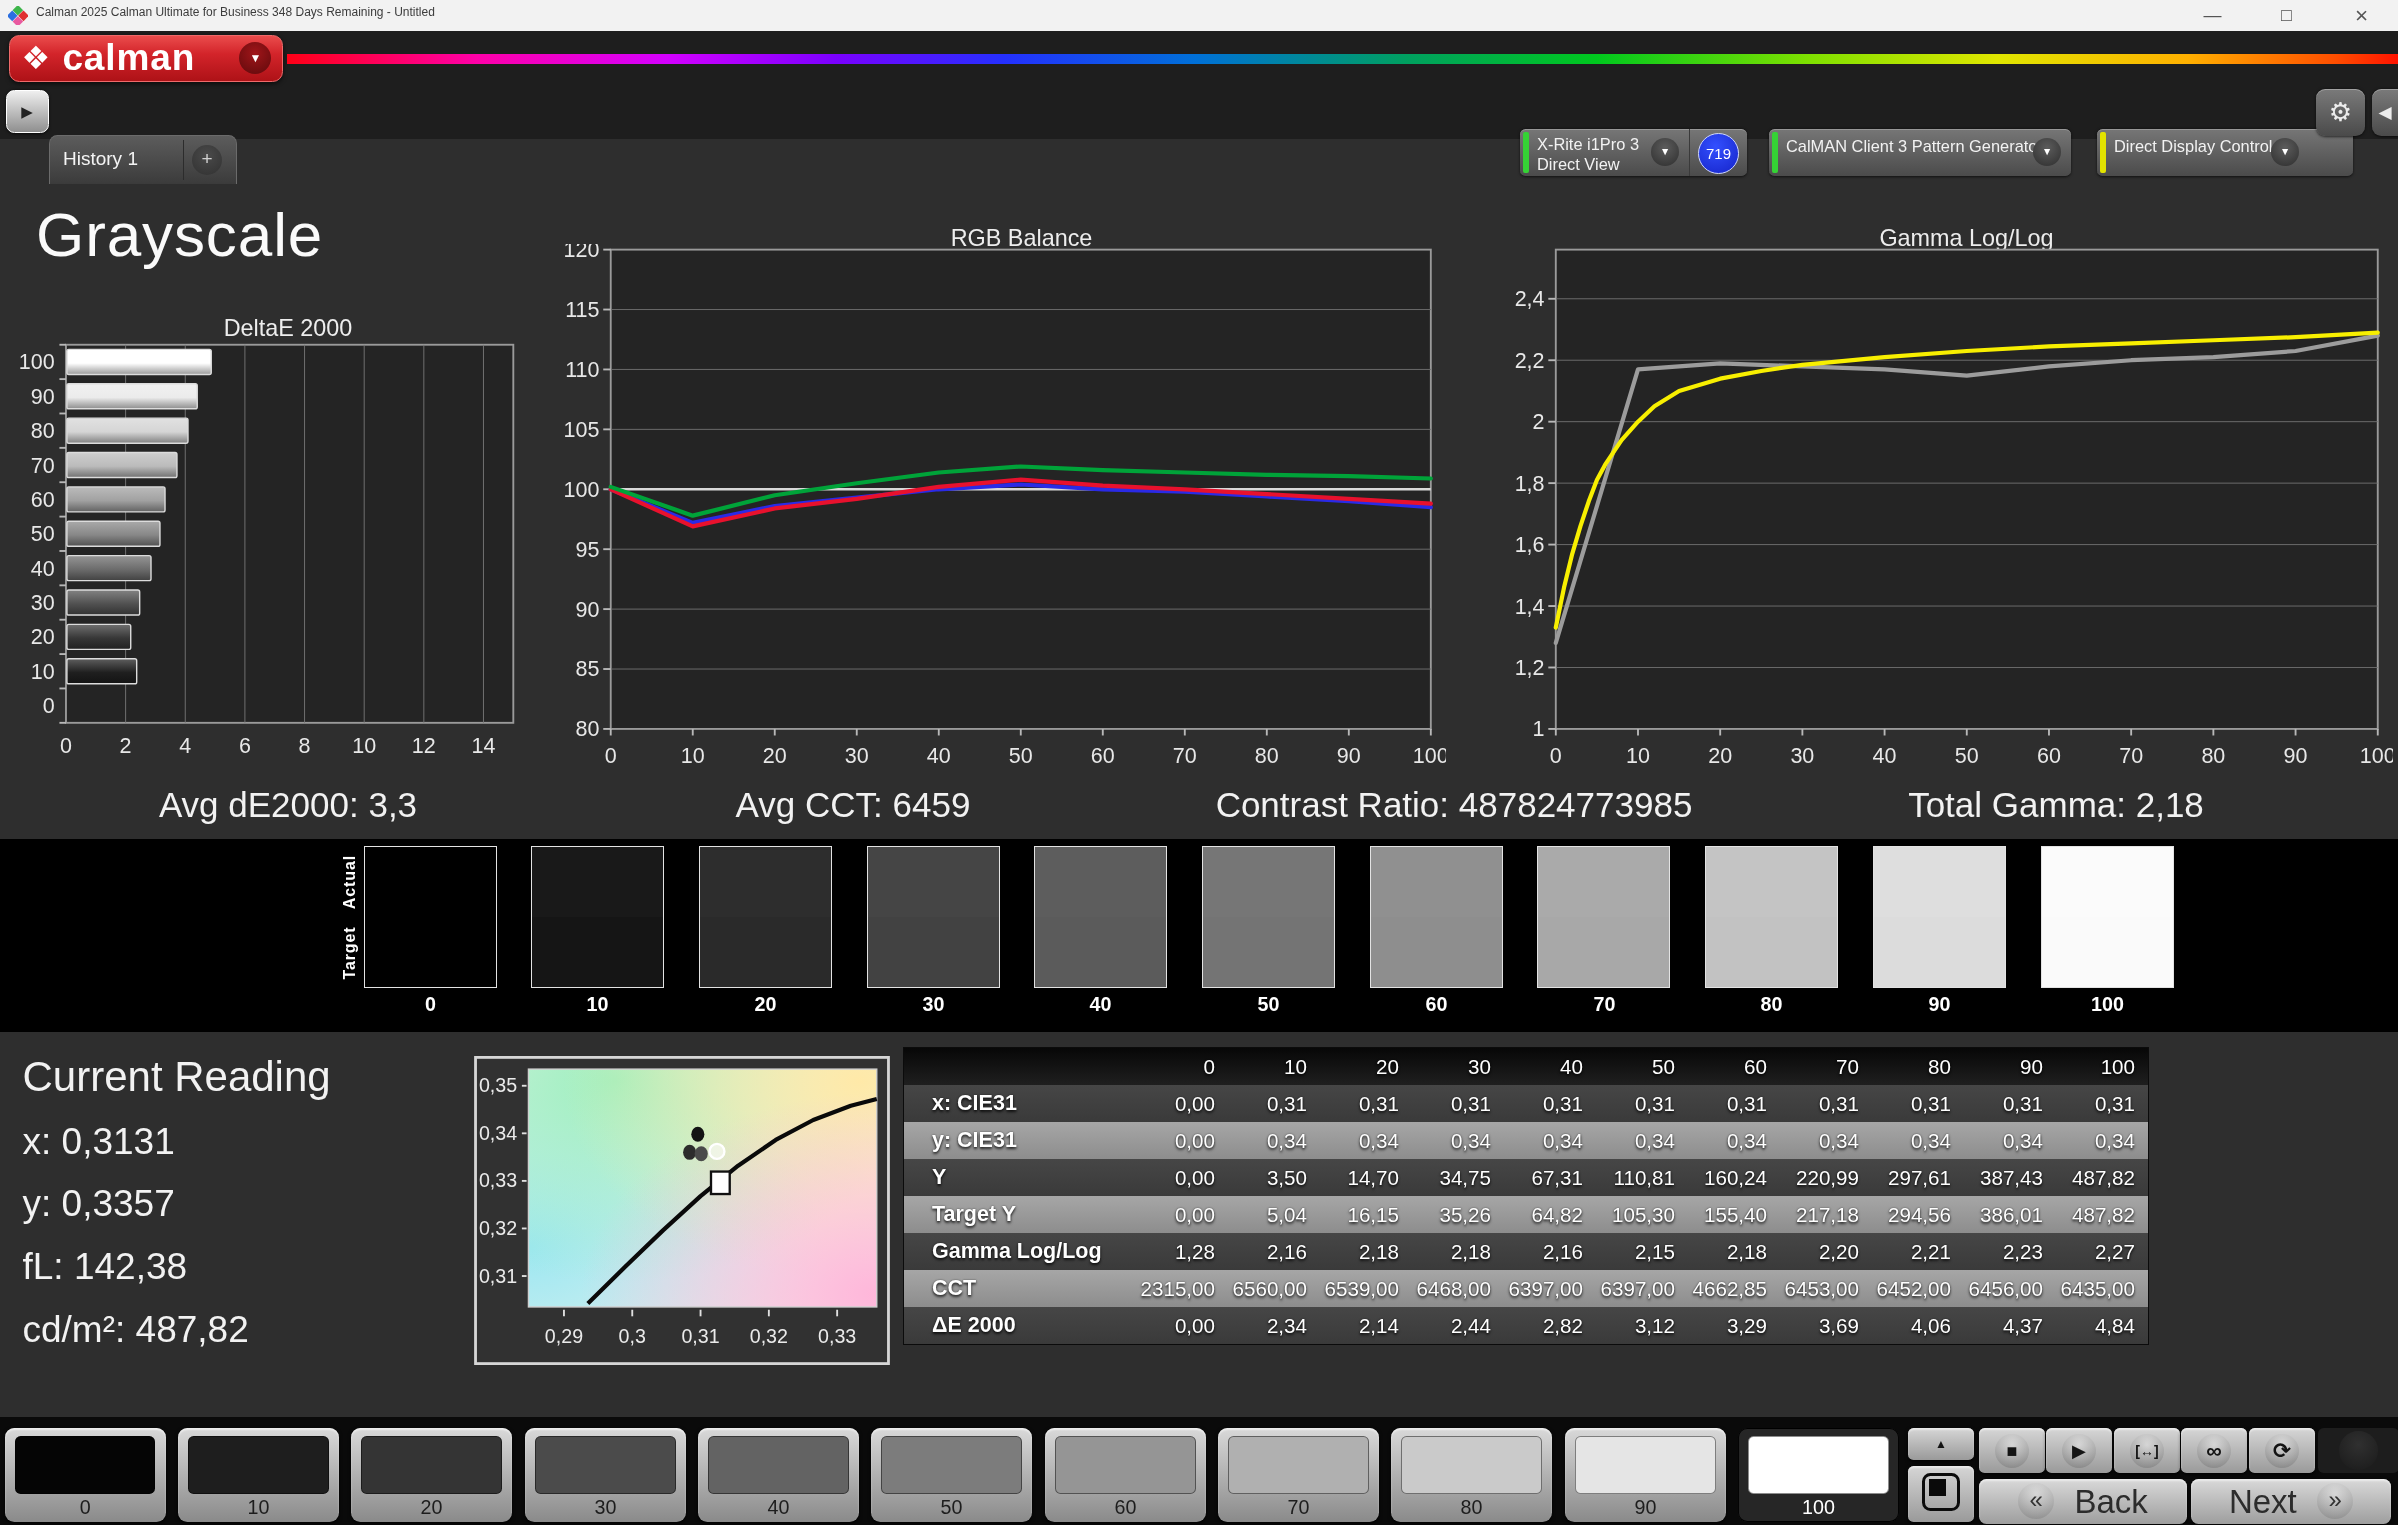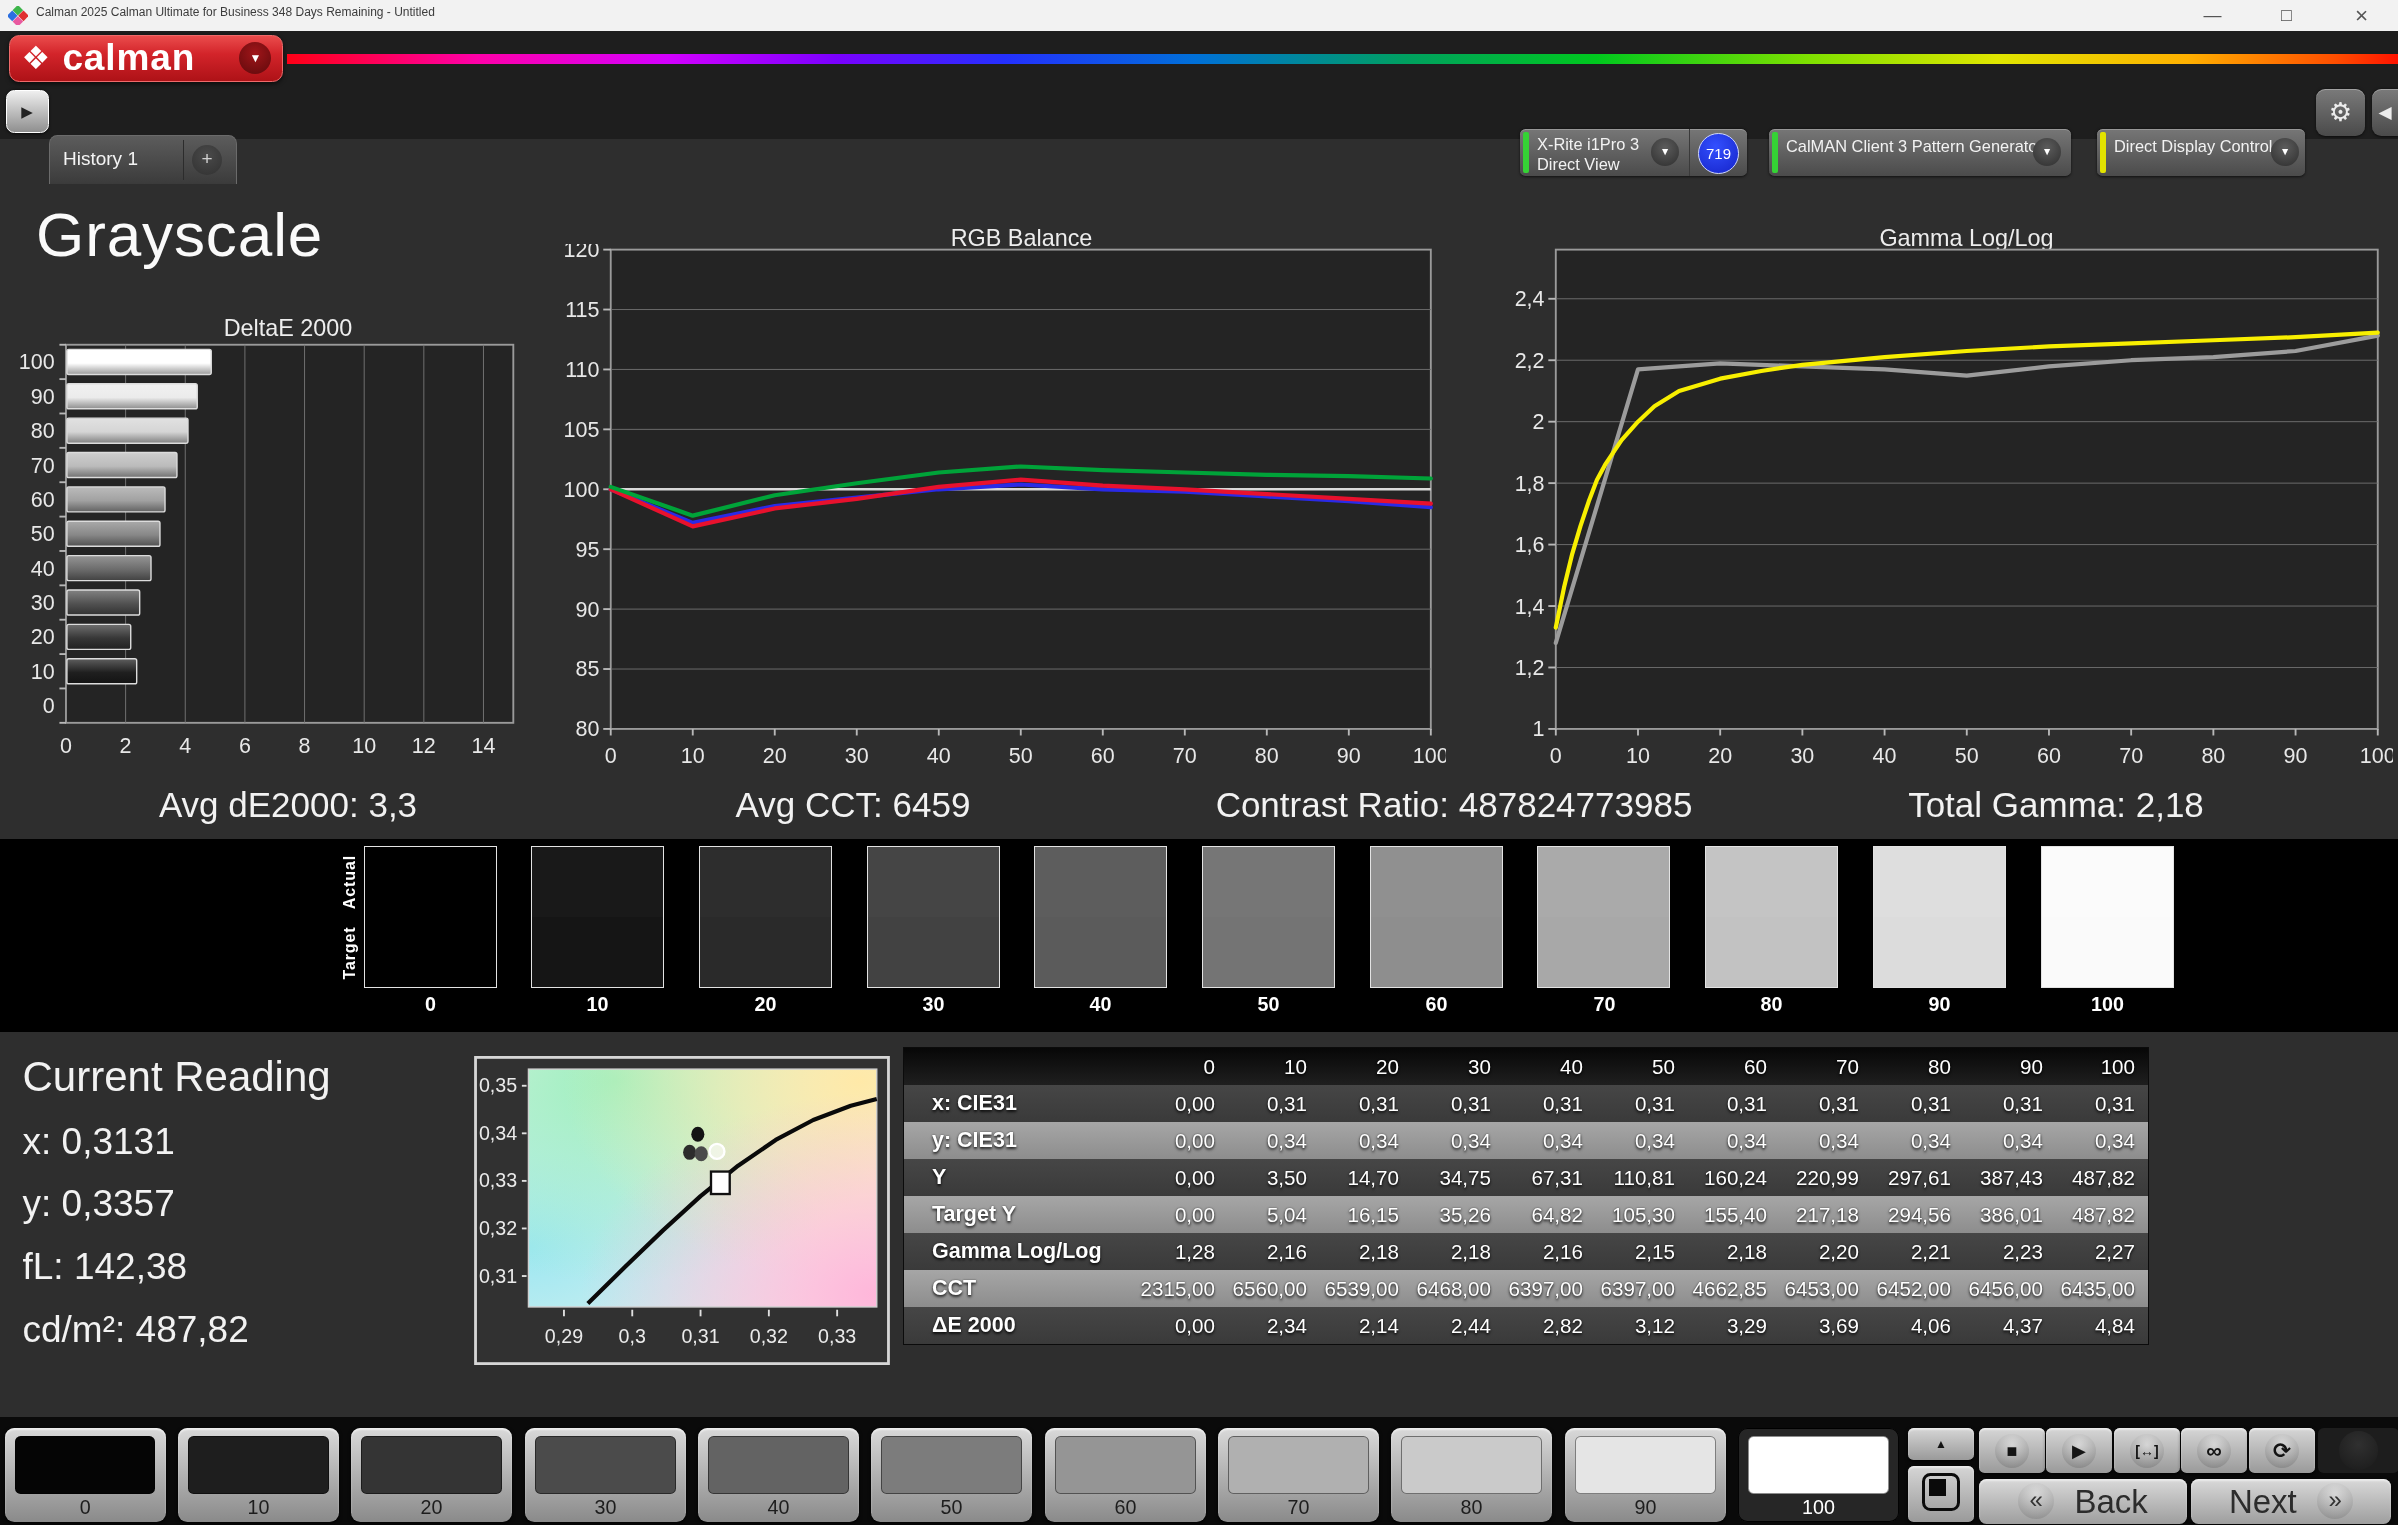--- a/index.html
+++ b/index.html
@@ -180,21 +180,21 @@
     <div class="dddiv" style="left:169px"></div>
     <div class="badge" style="left:178px">719</div>
   </div>
 
   <div class="abs dd" style="left:1769px;width:302px">
     <div class="stripe" style="background: rgb(53, 210, 53);"></div>
     <div class="t1" style="top:6.6px">CalMAN Client 3 Pattern Generator</div>
     <div class="ddarrow" style="left:264px">▼</div>
   </div>
 
-  <div class="abs dd" style="left:2097px;width:208px">
+  <div class="abs dd" style="left:2097px;width:256px">
     <div class="stripe" style="background: rgb(226, 226, 0);"></div>
     <div class="t1" style="top:6.6px">Direct Display Control</div>
     <div class="ddarrow" style="left:174px">▼</div>
   </div>
 
   <div class="abs sqbtn" style="left:2316px">
     <span>⚙</span>
   </div>
   <div class="abs sqbtn" style="left:2372px;width:26px;border-radius:9.4px 0 0 9.4px;font-size:17px">
     <span>◀</span>

